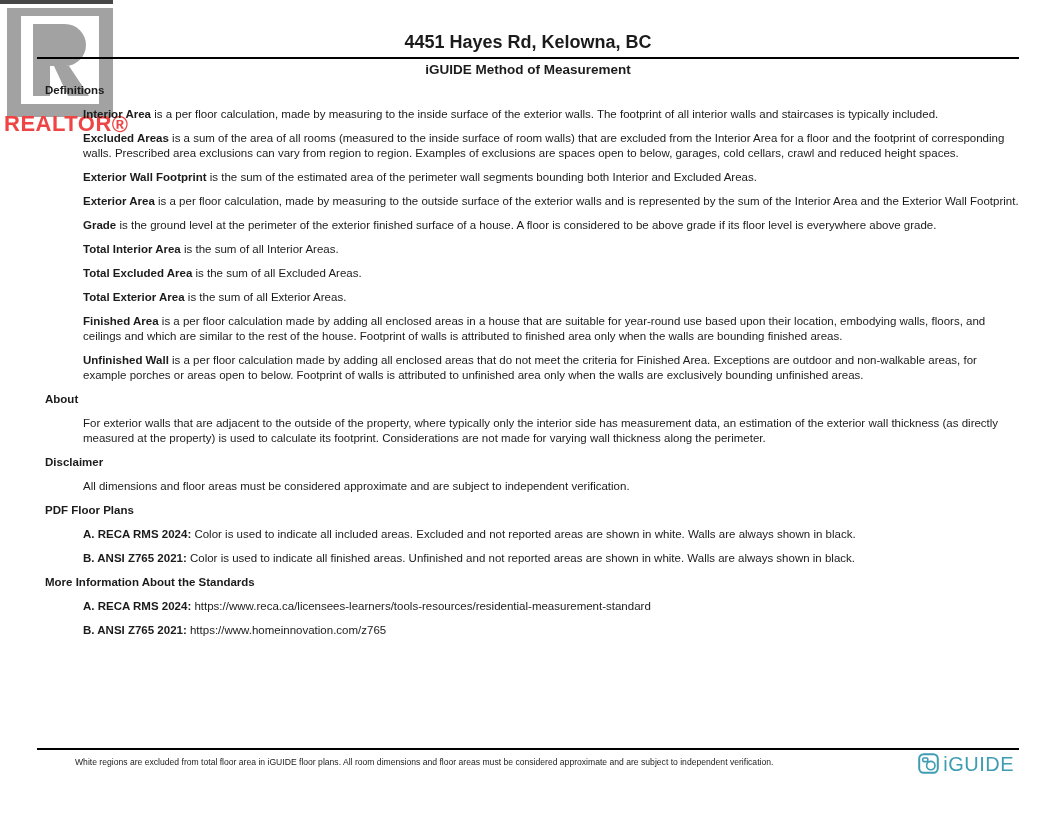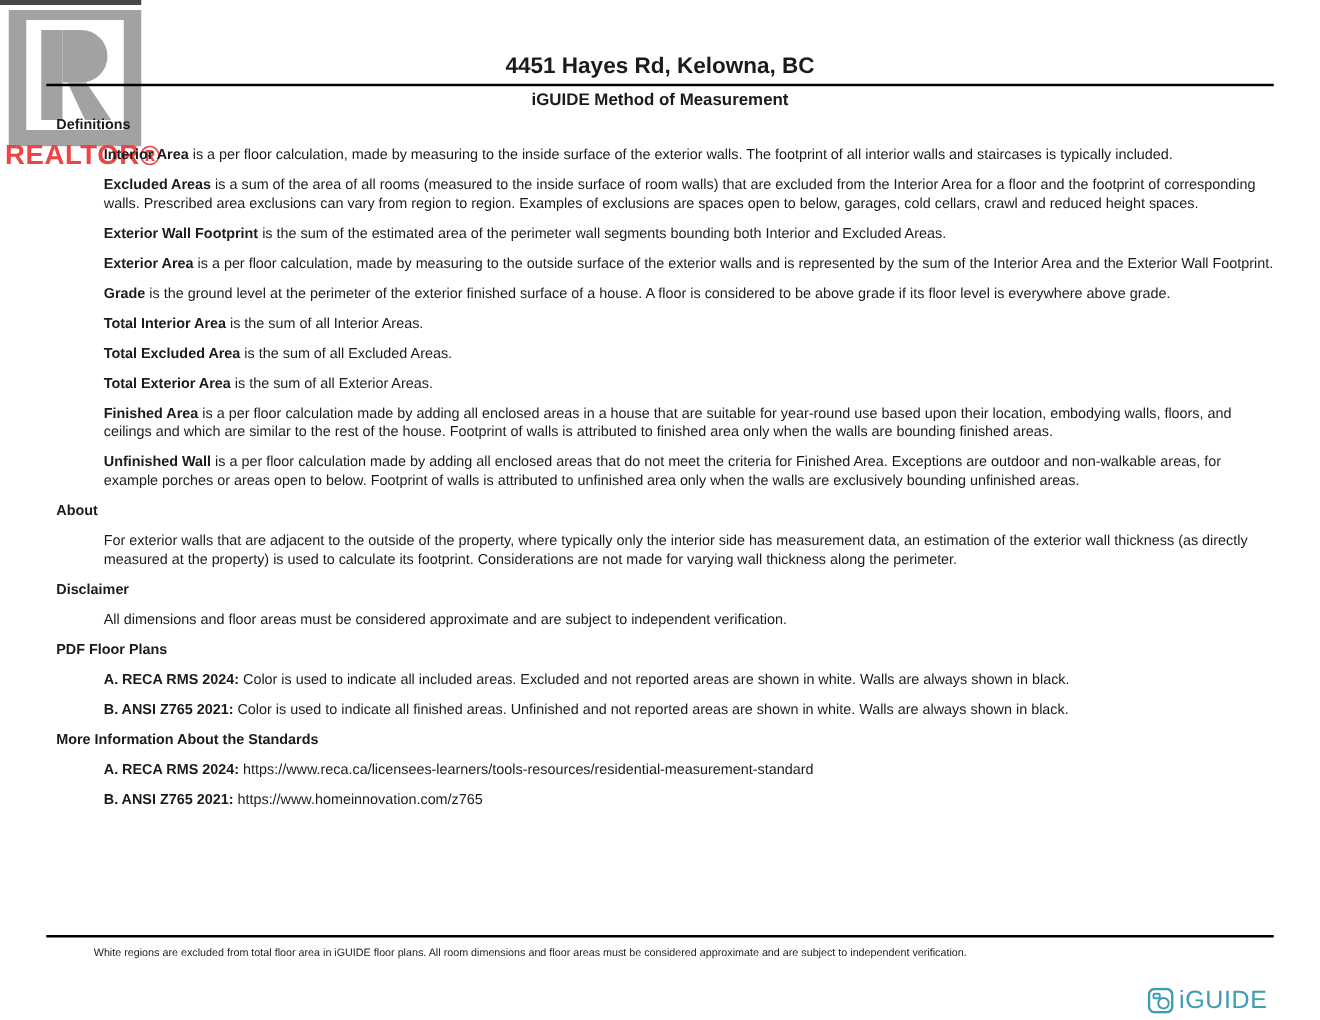--- a/index.html
+++ b/index.html
@@ -19,21 +19,21 @@
   .wm-square { position: absolute; left: 7px; top: 8px; width: 106px; height: 109px; background: #a2a2a2; }
   .wm-panel  { position: absolute; left: 14px; top: 8px; width: 78px; height: 88px; background: #ffffff; }
   .wm-word {
     position: absolute; left: 4px; top: 110px;
     font-weight: bold; font-size: 22px; line-height: 28px;
     letter-spacing: 0.5px; color: #ef4444; white-space: nowrap;
   }
   .wm-word .reg { font-size: 22px; vertical-align: -1px; }
 
   
-  .header { position: relative; z-index: 1; padding-top: 42px; }
+  .header { position: relative; z-index: 1; padding-top: 32px; }
   .title { text-align: center; font-weight: bold; font-size: 18px; line-height: 20px; }
   .rule { margin: 5px 37px 3px 37px; height: 2px; background: #000; }
   .subtitle { text-align: center; font-weight: bold; font-size: 13.5px; line-height: 16px; }
 
   
   .content {
     position: relative; z-index: 1;
     margin-top: 5px;
     padding: 0 37px 0 45px;
     font-size: 11.5px; line-height: 15px;
@@ -43,21 +43,21 @@
   .para b { font-weight: bold; }
 
   
   .footer-rule { position: absolute; left: 37px; right: 37px; top: 748px; height: 2px; background: #000; z-index: 1; }
   .fine-print {
     position: absolute; left: 49px; top: 757px; width: 800px;
     font-size: 8.6px; line-height: 11px; color: #222; z-index: 1; margin-left: 26px;
   }
   .brand {
     position: absolute; right: 42px; top: 753px;
-    display: flex; align-items: center; gap: 4px; z-index: 1; margin-top: 36px;
+    display: flex; gap: 4px; z-index: 1;
   }
   .brand-text {
     font-size: 20px; letter-spacing: 0.5px;
     color: #3e9db2; font-weight: 400;
   }
 </style>
 </head>
 <body>
 
 <div class="watermark">

